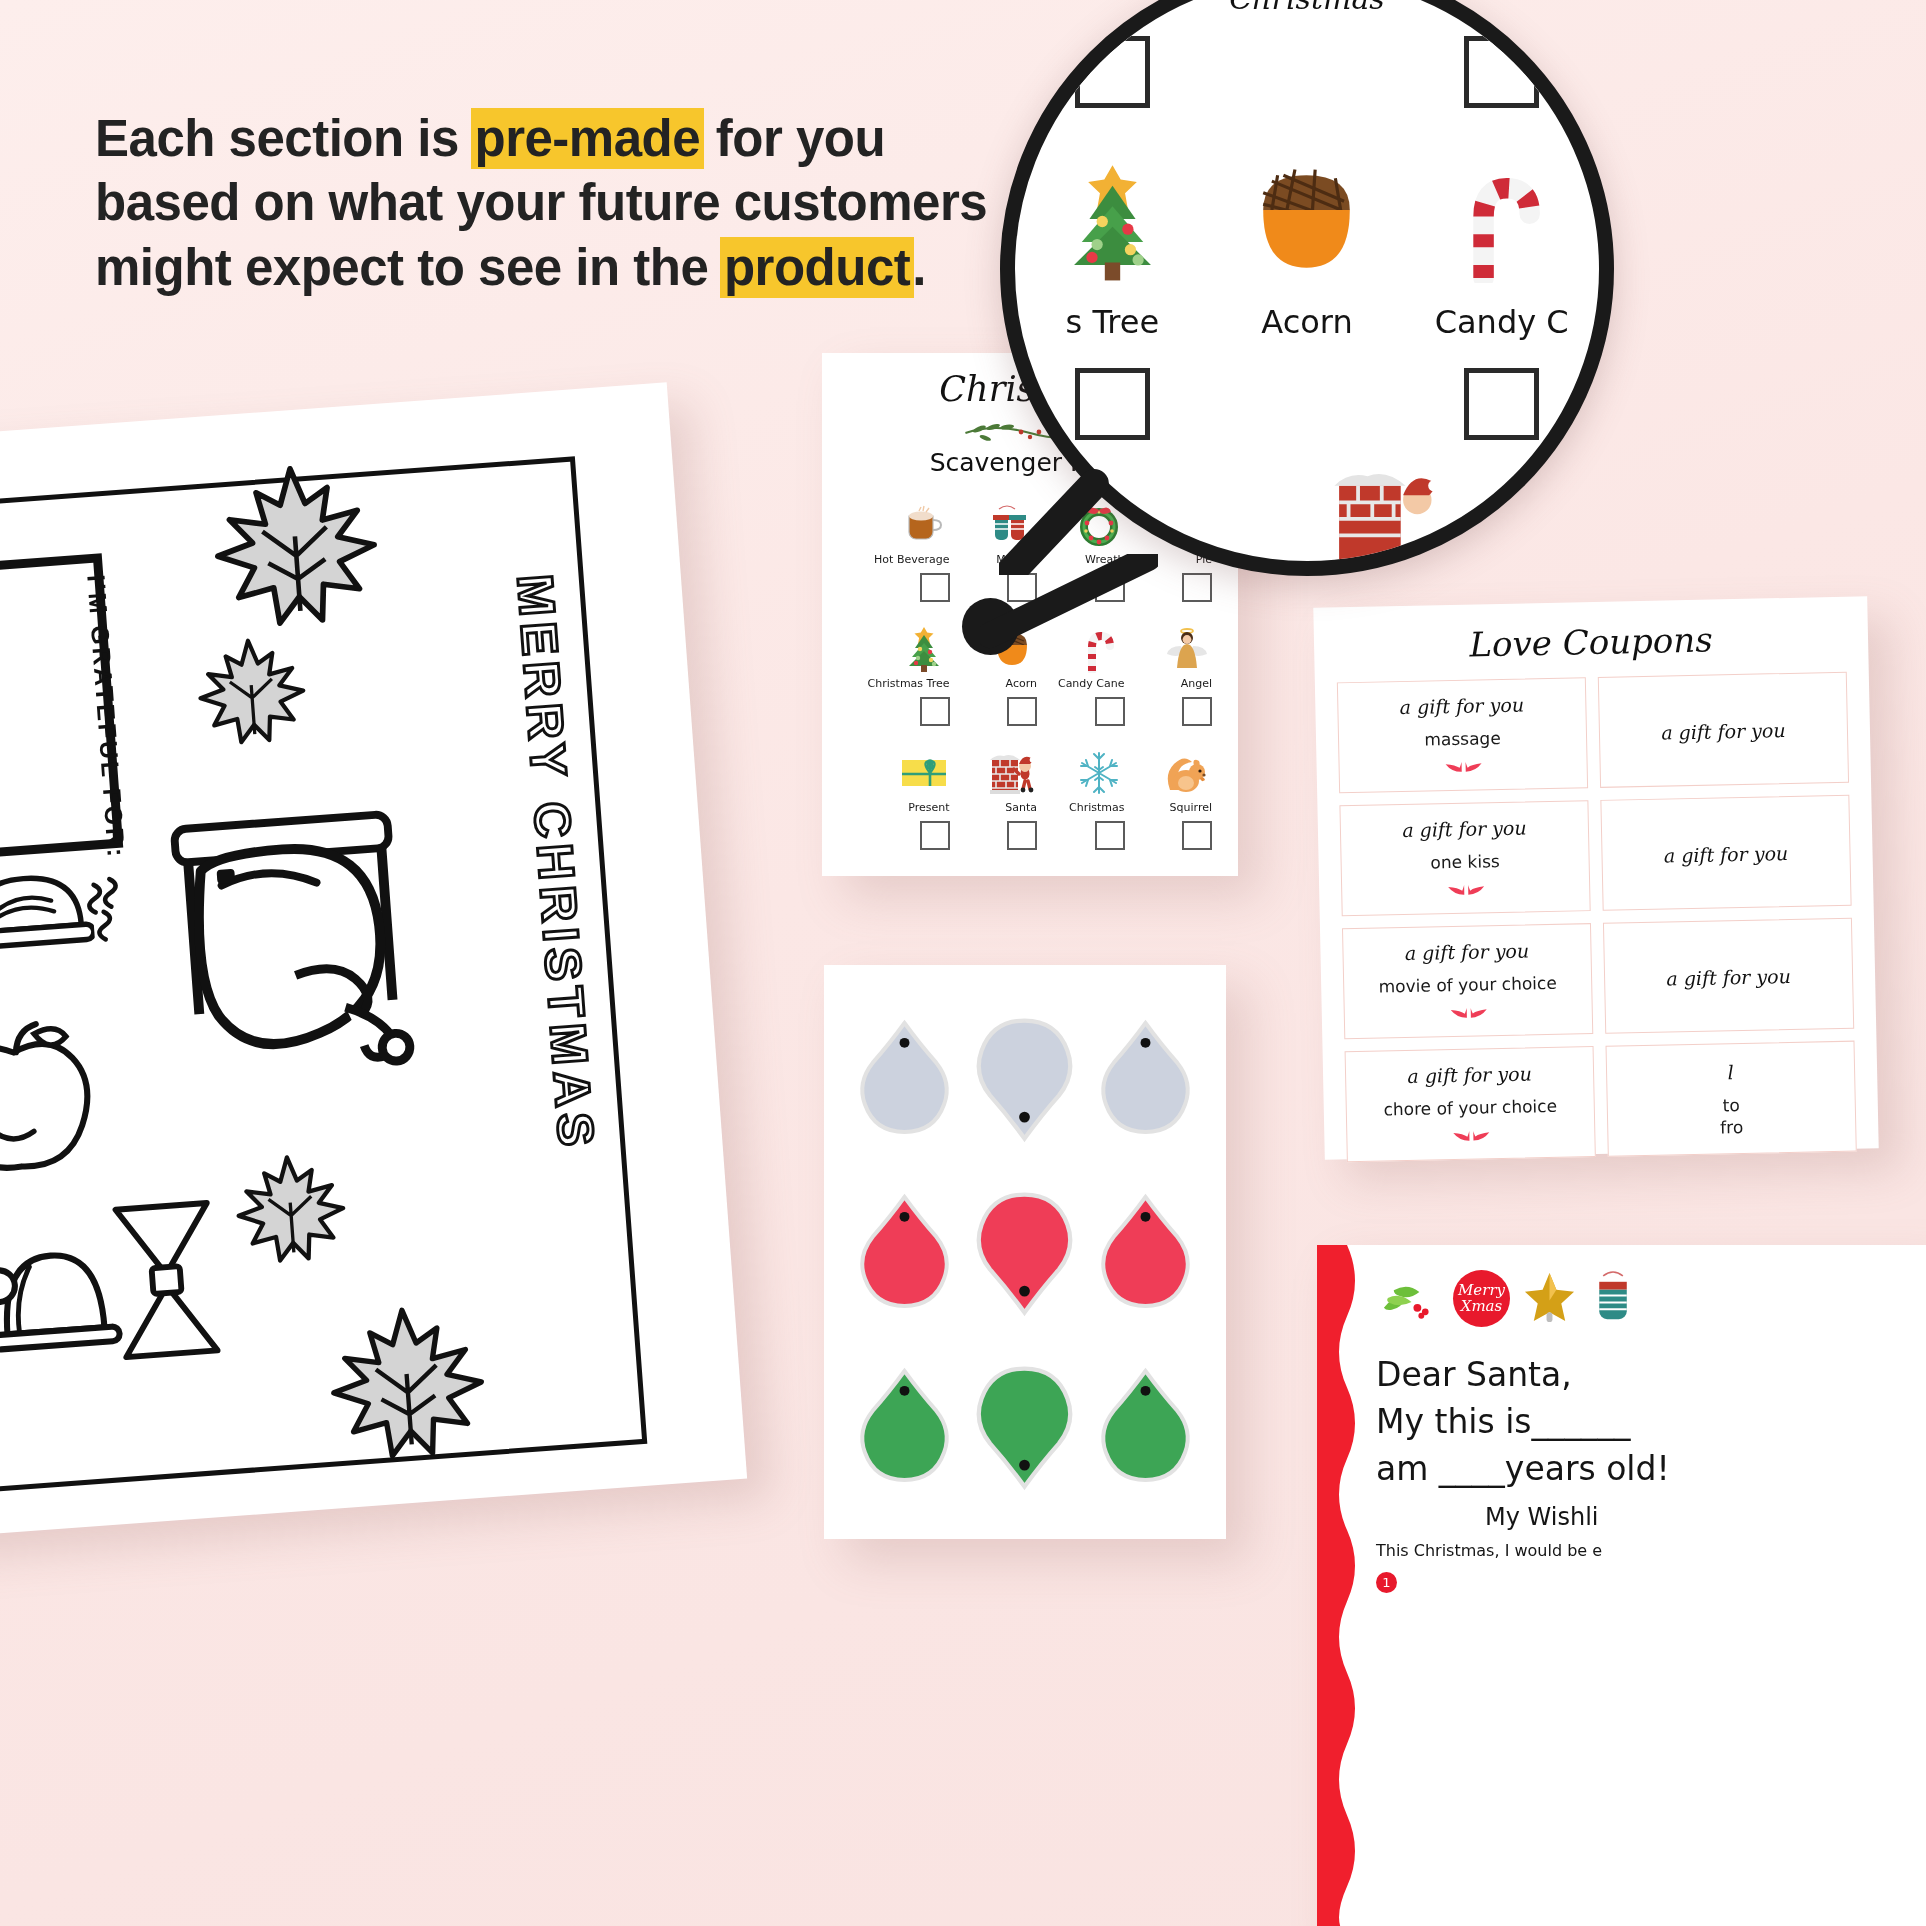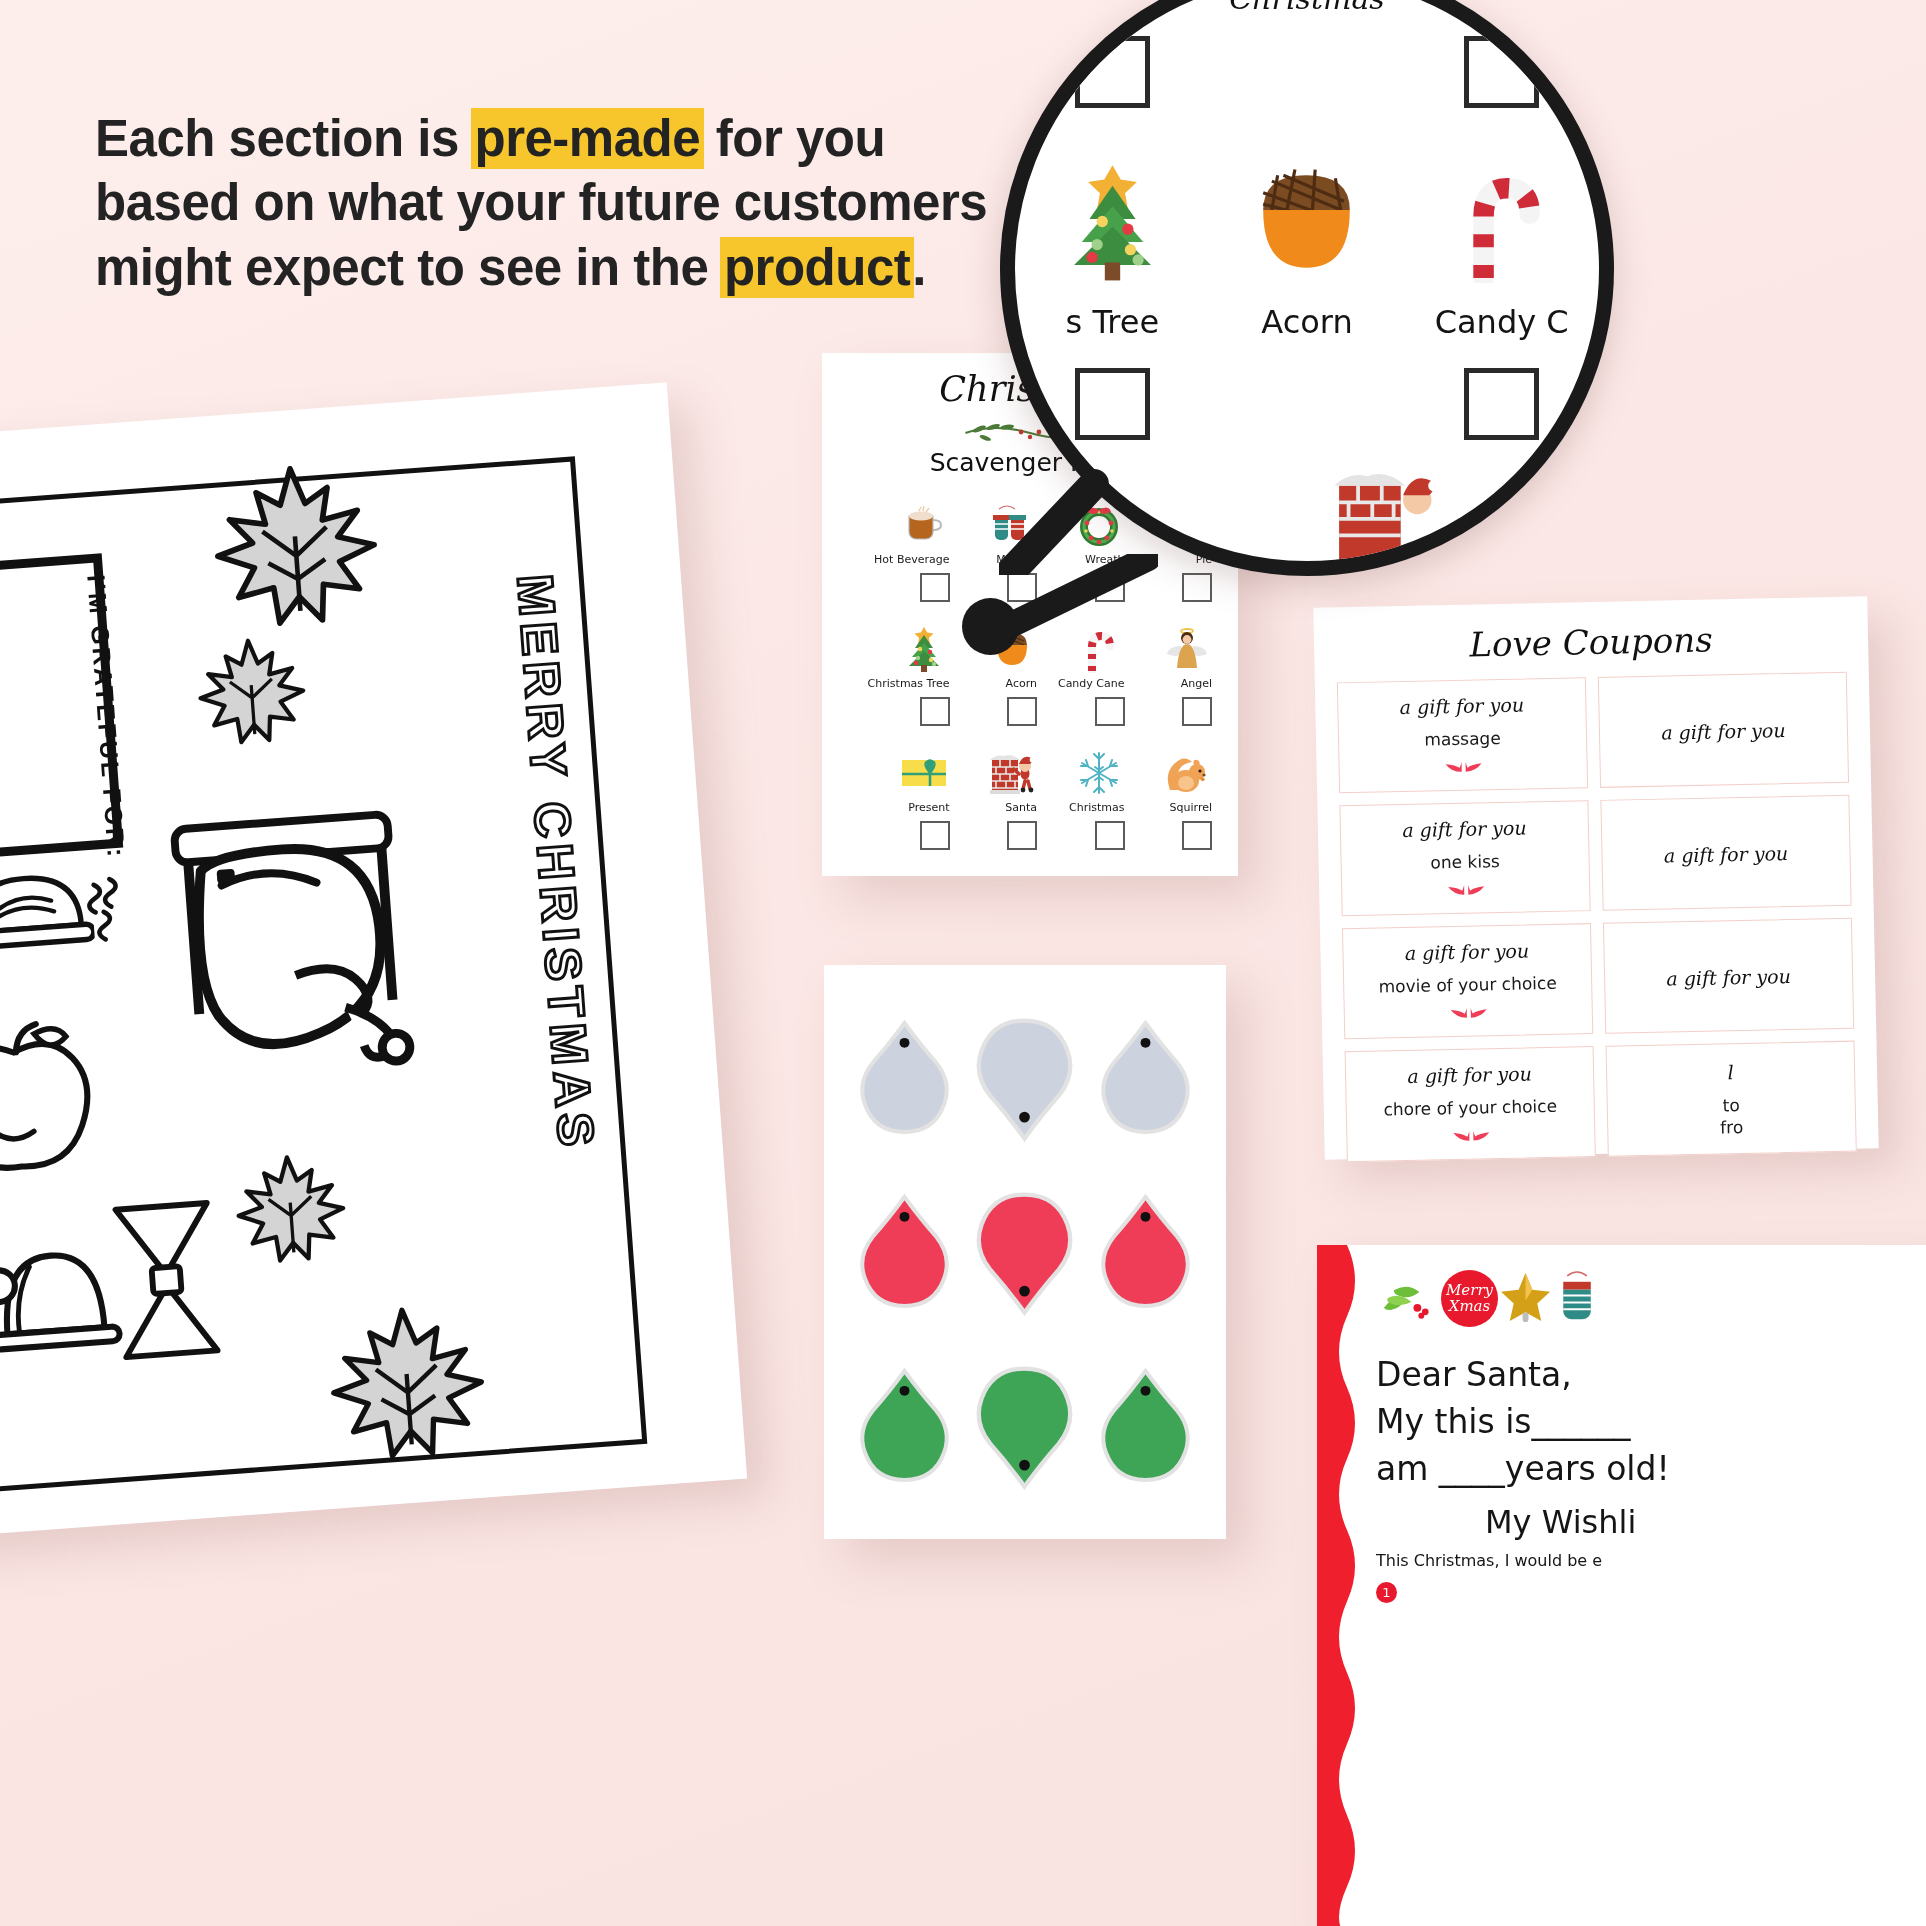--- a/index.html
+++ b/index.html
@@ -83,25 +83,25 @@
 
   
   .tags{left:824px;top:965px;width:402px;height:574px;}
   .tag-grid{position:absolute;inset:26px 20px;display:grid;
     grid-template-columns:repeat(3,1fr);grid-template-rows:repeat(3,1fr);
     justify-items:center;align-items:center;}
 
   
   .santa{left:1317px;top:1245px;width:614px;height:693px;}
   .santa-wave{position:absolute;left:0;top:0;width:46px;height:100%;}
-  .santa-icons{position:absolute;left:61px;top:24px;display:flex;align-items:center;}
+  .santa-icons{position:absolute;left:61px;top:24px;display:flex;gap:12px;align-items:center;}
   .santa-body{position:absolute;left:59px;top:107px;right:10px;
     font-family:"DejaVu Sans",sans-serif;color:#151515;}
   .santa-body .l{font-size:33px;line-height:1.42;white-space:nowrap;}
-  .santa-wish{font-size:32px;margin-top:10px;margin-left:109px;}
+  .santa-wish{font-size:24px;margin-top:10px;margin-left:109px;}
   .santa-small{font-size:16px;margin-top:10px;white-space:nowrap;}
   .santa-num{display:inline-block;width:21px;height:21px;border-radius:50%;
     background:#e8192c;color:#fff;font-size:13px;line-height:21px;text-align:center;margin-top:12px;}
 
   
   .mag-wrap{position:absolute;left:1000px;top:-38px;width:614px;height:614px;}
   .mag-ring{position:absolute;inset:0;border-radius:50%;border:15px solid #1a1a1a;
     overflow:hidden;background:#fff;box-shadow:0 10px 34px rgba(120,80,80,.25);}
   .mag-inner{position:absolute;inset:0;}
   .mag-row{position:absolute;left:0;right:0;display:grid;grid-template-columns:repeat(3,1fr);

